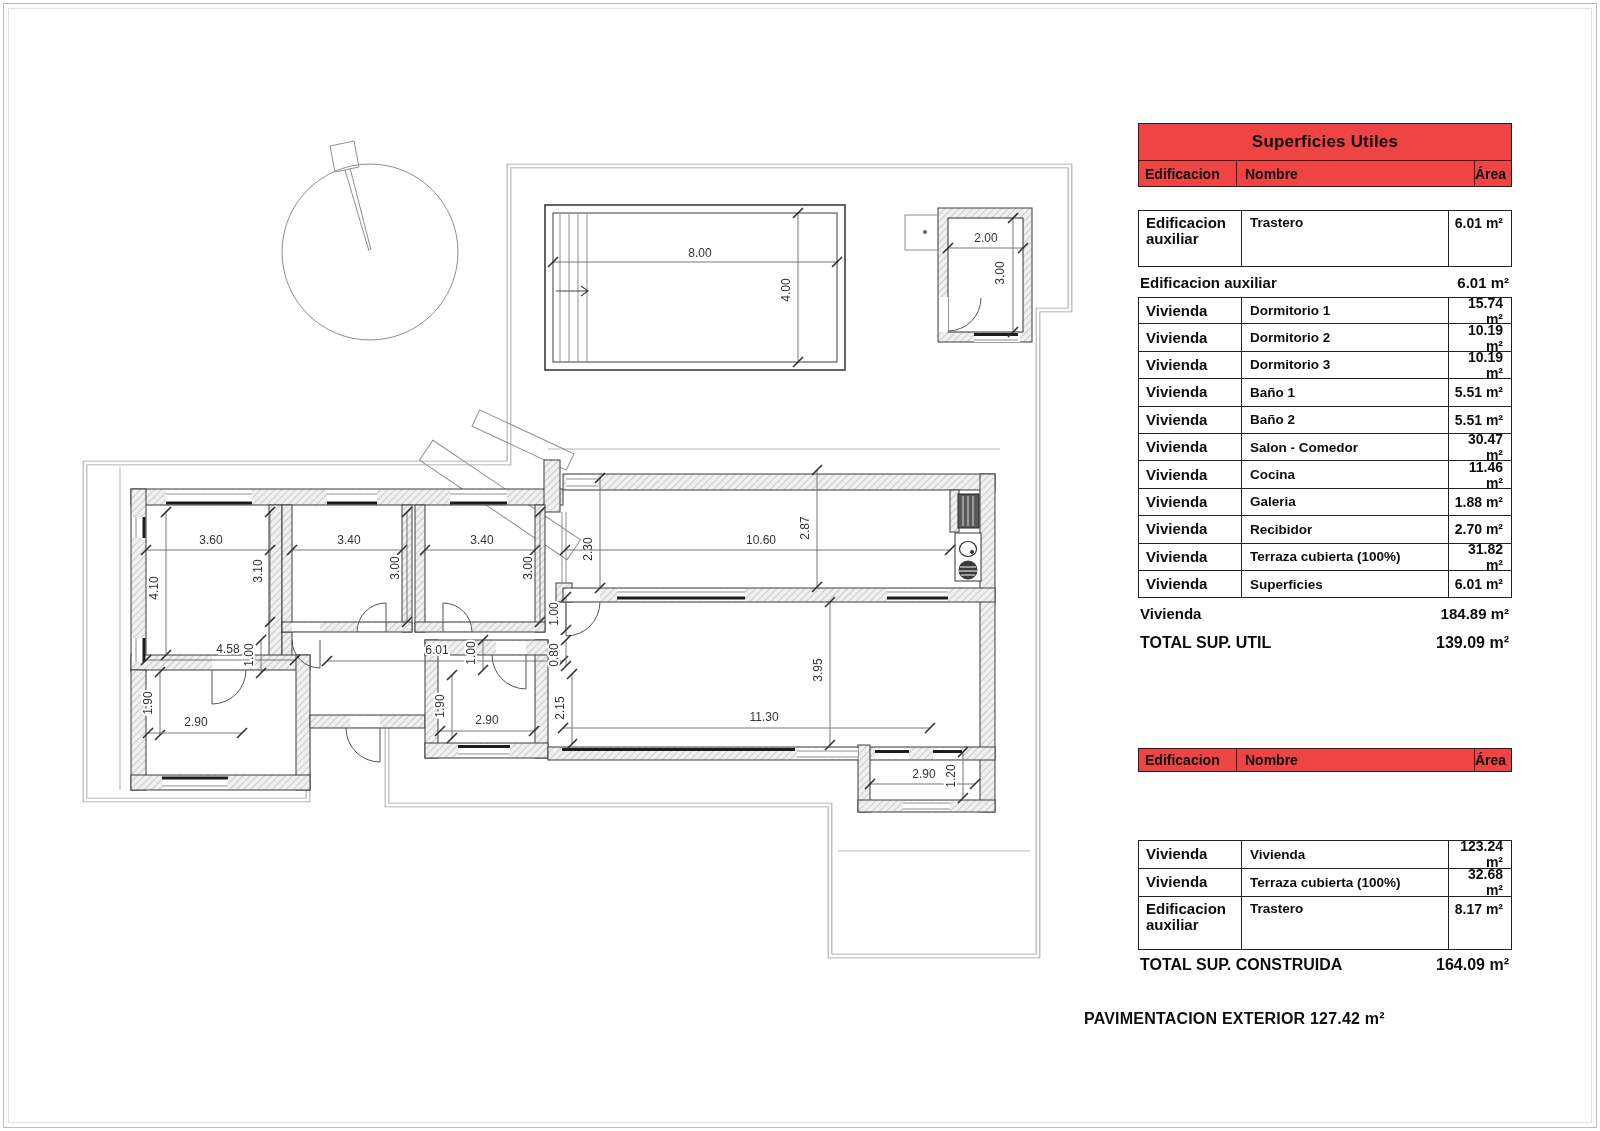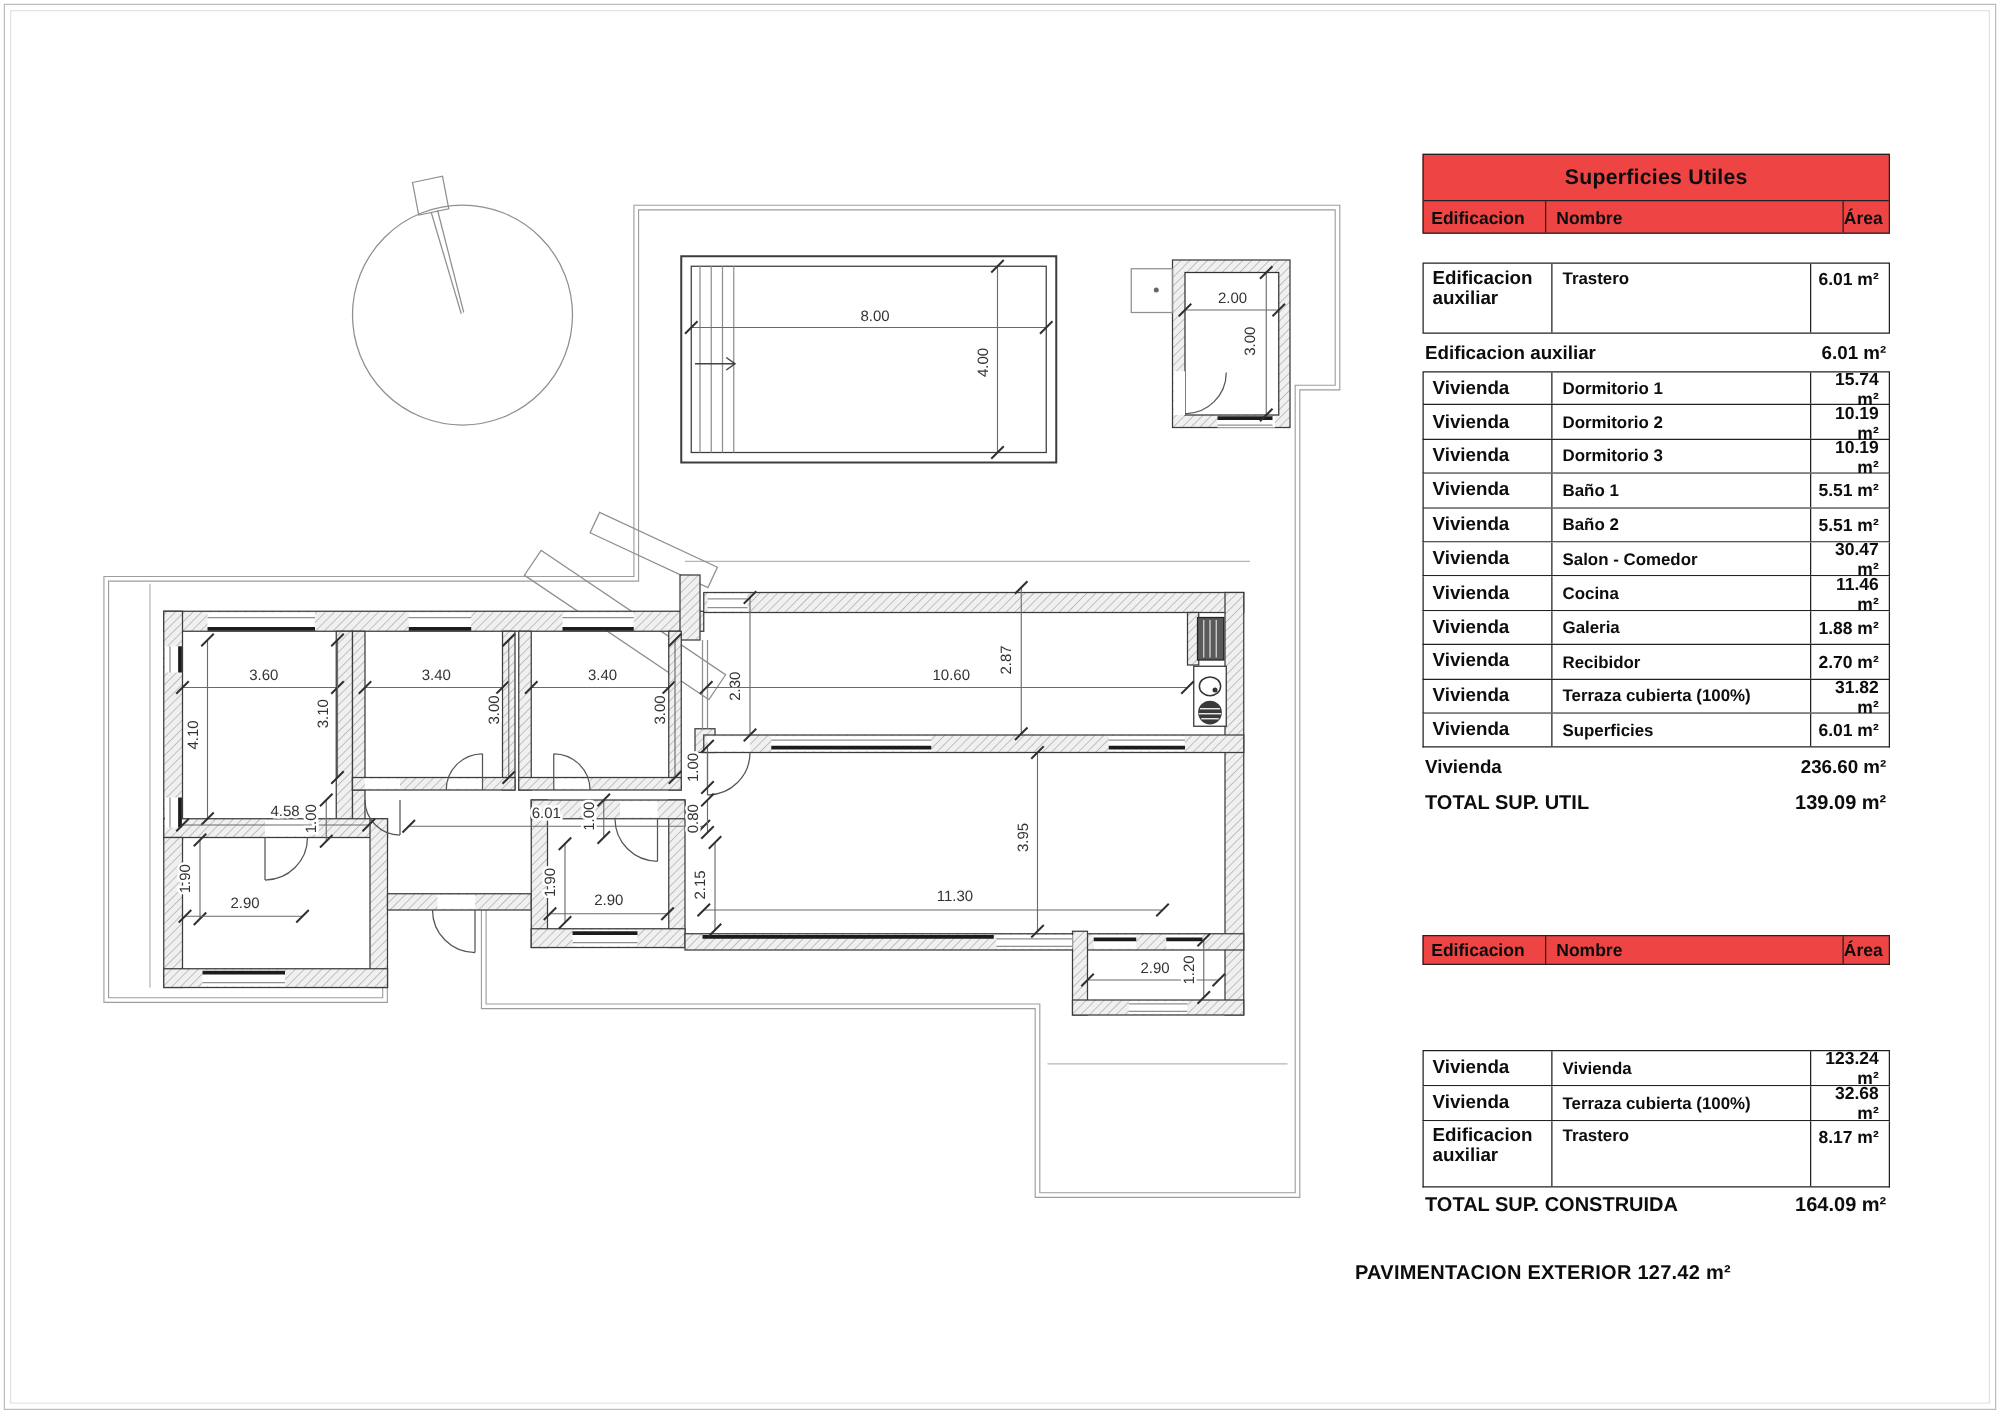--- a/index.html
+++ b/index.html
@@ -416,21 +416,21 @@
         <div class="cn">Terraza cubierta (100%)</div>
         <div class="ca">31.82 m²</div>
       </div>
       <div class="trow">
         <div class="ce">Vivienda</div>
         <div class="cn">Superficies</div>
         <div class="ca">6.01 m²</div>
       </div>
       <div class="srow">
         <span>Vivienda</span>
-        <span class="sa">236.60 m²</span>
+        <span class="sa">184.89 m²</span>
       </div>
       <div class="srow total">
         <span>TOTAL SUP. UTIL</span>
         <span class="sa">139.09 m²</span>
       </div>
     </div>
 
   <div class="thead" style="left:1138px;top:748px;">
     <div class="t-cols" style="height:22px;">
       <div class="hce">Edificacion</div>

